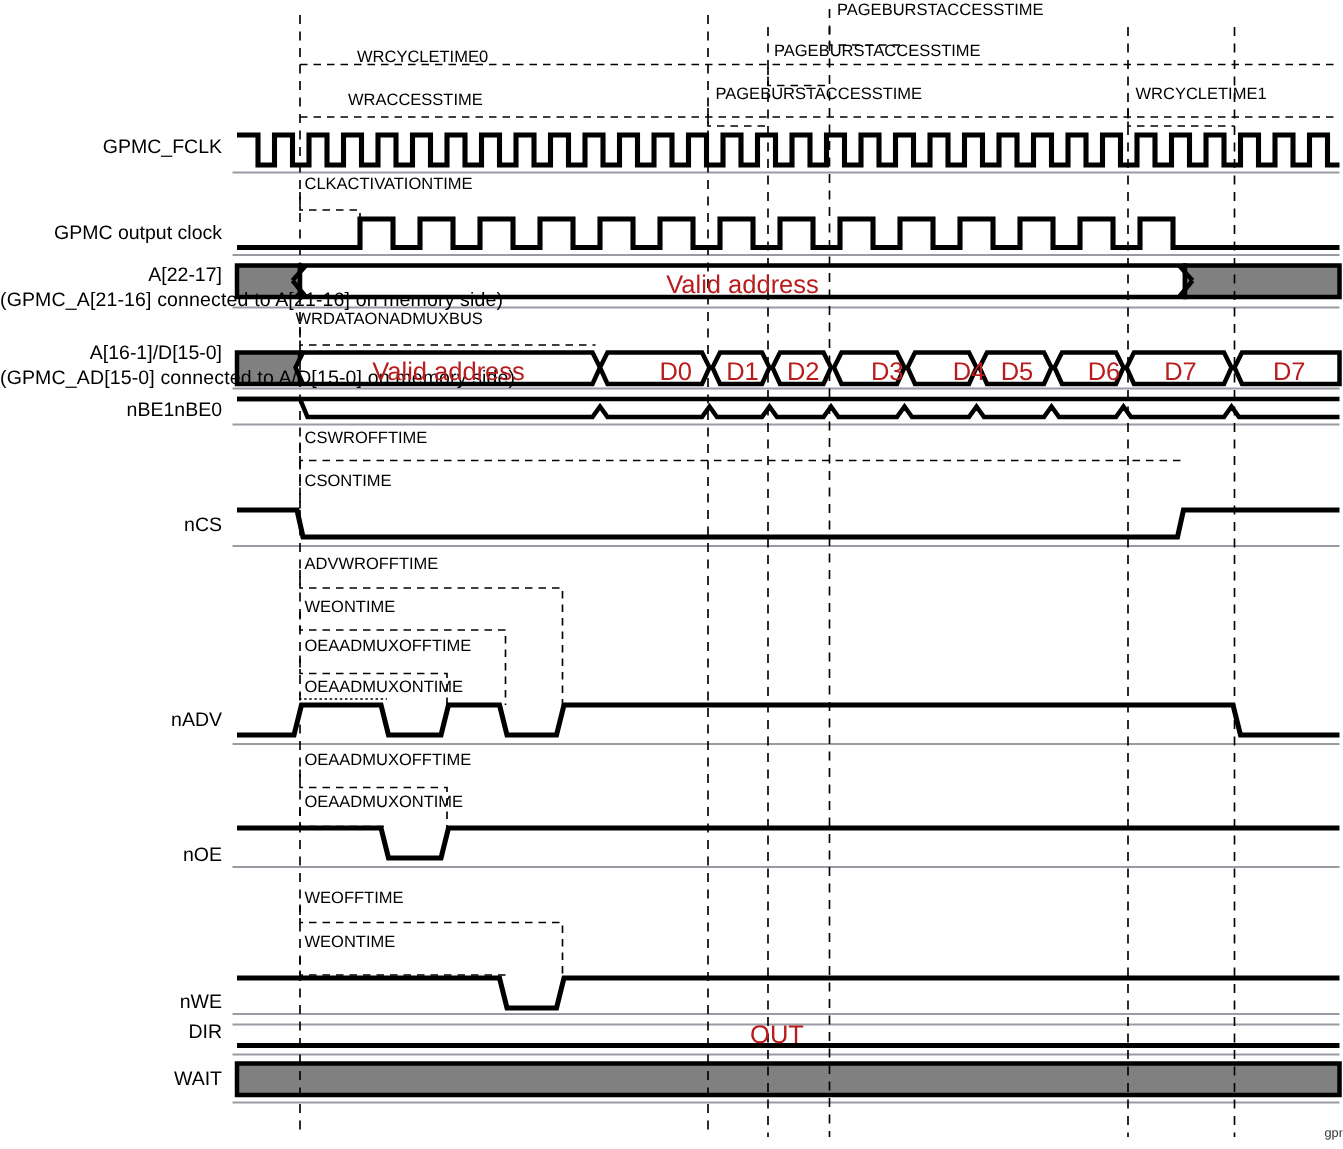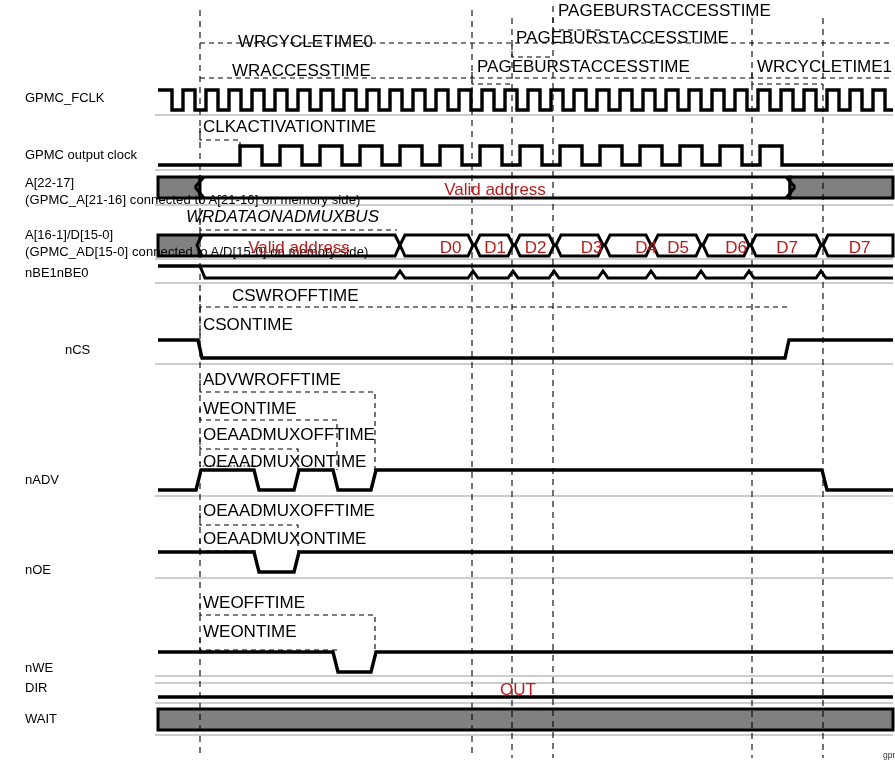--- a/index.html
+++ b/index.html
@@ -2,23 +2,23 @@
 <html><head>
 <meta charset="utf-8">
 <style>
   html,body{margin:0;padding:0;background:#fff;}
   body{width:895px;height:766px;position:relative;
        font-family:"Liberation Sans","DejaVu Sans",sans-serif;
        -webkit-font-smoothing:none;}
   #stage{position:absolute;left:0;top:0;width:895px;height:766px;overflow:hidden;}
   svg{position:absolute;left:0;top:0;}
   .lbl{position:absolute;font-size:13px;color:#000;white-space:nowrap;line-height:1;}
-  .lbl.r{padding-left:25px;}
+  .lbl.r{text-align:right;}
   .sub{font-size:13px;letter-spacing:.1px;}
-  .ann{position:absolute;font-size:17px;color:#000;white-space:nowrap;line-height:1;}
+  .ann{position:absolute;font-size:11px;color:#000;white-space:nowrap;line-height:1;}
   .cellTxt{position:absolute;font-size:17px;color:#b91c1c;white-space:nowrap;
            line-height:1;text-align:center;}
   .foot{position:absolute;font-size:8.5px;color:#333;white-space:nowrap;margin-left:38px;}
 </style>
 </head>
 <body>
 
 <div id="stage">
 
   <svg width="895" height="766">
@@ -200,21 +200,21 @@
   <div class="lbl r" style="left:0;top:148px;width:148px;">GPMC output clock</div>
 
   <div class="lbl r" style="left:0;top:176px;width:148px;">A[22-17]</div>
   <div class="lbl r sub" style="left:0;top:192px;width:148px;line-height:1.25;">(GPMC_A[21-16] connected to A[21-16] on memory side)</div>
 
   <div class="lbl r" style="left:0;top:228px;width:148px;">A[16-1]/D[15-0]</div>
   <div class="lbl r sub" style="left:0;top:244px;width:148px;line-height:1.25;">(GPMC_AD[15-0] connected to A/D[15-0] on memory side)</div>
 
   <div class="lbl r" style="left:0;top:266px;width:148px;">nBE1nBE0</div>
 
-  <div class="lbl r" style="left:0;top:343px;width:148px;margin-left:40px;">nCS</div>
+  <div class="lbl r" style="left:0;top:343px;width:148px;">nCS</div>
 
   <div class="lbl r" style="left:0;top:473px;width:148px;">nADV</div>
 
   <div class="lbl r" style="left:0;top:563px;width:148px;">nOE</div>
 
   <div class="lbl r" style="left:0;top:661px;width:148px;">nWE</div>
 
   <div class="lbl r" style="left:0;top:681px;width:148px;">DIR</div>
 
   <div class="lbl r" style="left:0;top:712px;width:148px;">WAIT</div>
@@ -235,22 +235,22 @@
 
   <div class="cellTxt" style="left:490px;top:681px;width:56px;">OUT</div>
 
   <div class="ann" style="left:238px;top:33px;">WRCYCLETIME0</div>
   <div class="ann" style="left:232px;top:62px;">WRACCESSTIME</div>
   <div class="ann" style="left:558px;top:2px;">PAGEBURSTACCESSTIME</div>
   <div class="ann" style="left:516px;top:29px;">PAGEBURSTACCESSTIME</div>
   <div class="ann" style="left:477px;top:58px;">PAGEBURSTACCESSTIME</div>
   <div class="ann" style="left:757px;top:58px;">WRCYCLETIME1</div>
   <div class="ann" style="left:203px;top:118px;">CLKACTIVATIONTIME</div>
-  <div class="ann" style="left:186px;top:208px;font-style:italic;">WRDATAONADMUXBUS</div>
-  <div class="ann" style="left:203px;top:287px;margin-left:29px;">CSWROFFTIME</div>
+  <div class="ann" style="left:197px;top:208px;">WRDATAONADMUXBUS</div>
+  <div class="ann" style="left:203px;top:287px;">CSWROFFTIME</div>
   <div class="ann" style="left:203px;top:316px;">CSONTIME</div>
   <div class="ann" style="left:203px;top:371px;">ADVWROFFTIME</div>
   <div class="ann" style="left:203px;top:400px;">WEONTIME</div>
   <div class="ann" style="left:203px;top:426px;">OEAADMUXOFFTIME</div>
   <div class="ann" style="left:203px;top:453px;">OEAADMUXONTIME</div>
   <div class="ann" style="left:203px;top:502px;">OEAADMUXOFFTIME</div>
   <div class="ann" style="left:203px;top:530px;">OEAADMUXONTIME</div>
   <div class="ann" style="left:203px;top:594px;">WEOFFTIME</div>
   <div class="ann" style="left:203px;top:623px;">WEONTIME</div>
 

